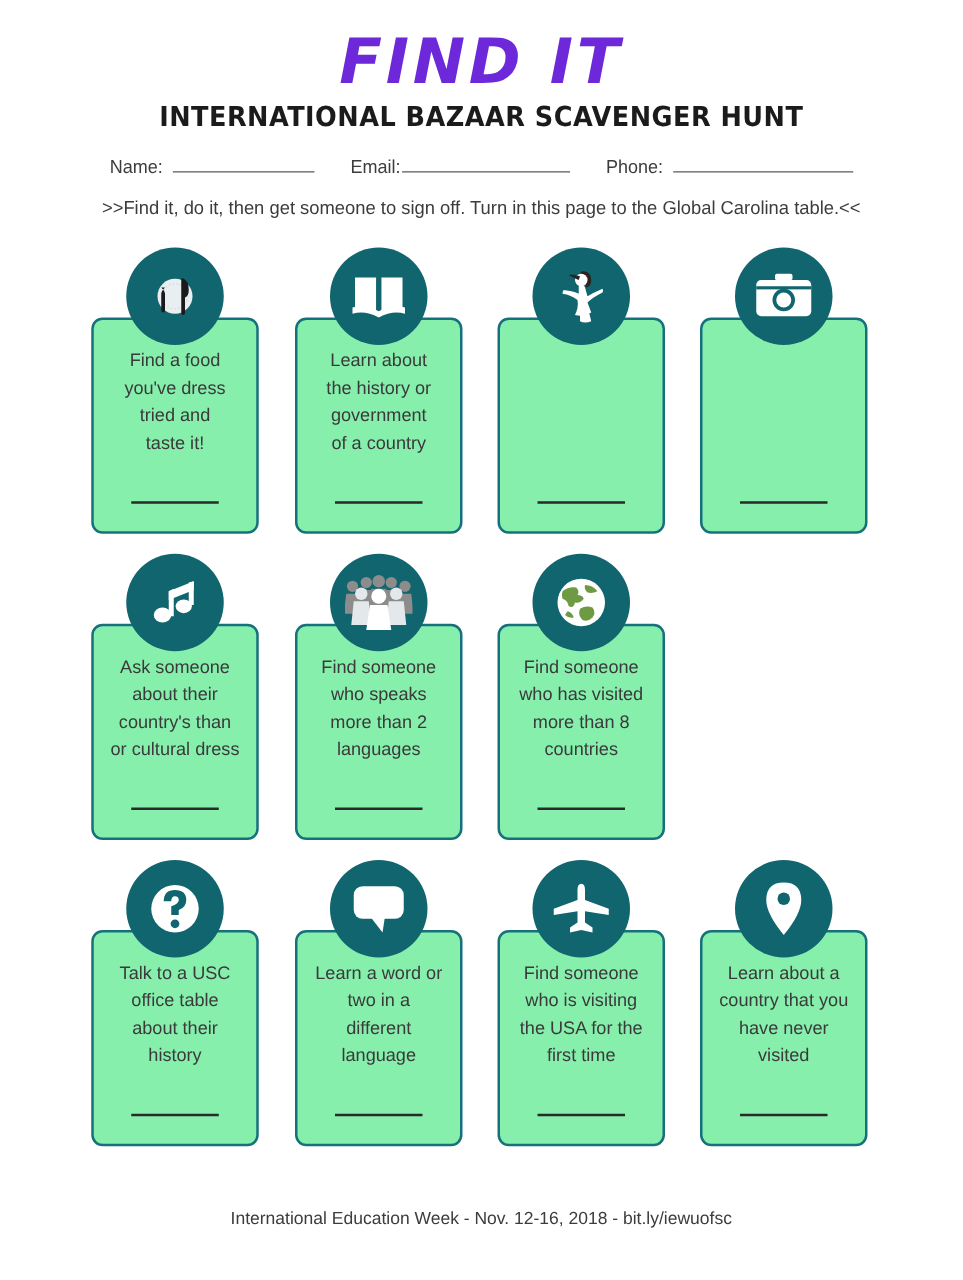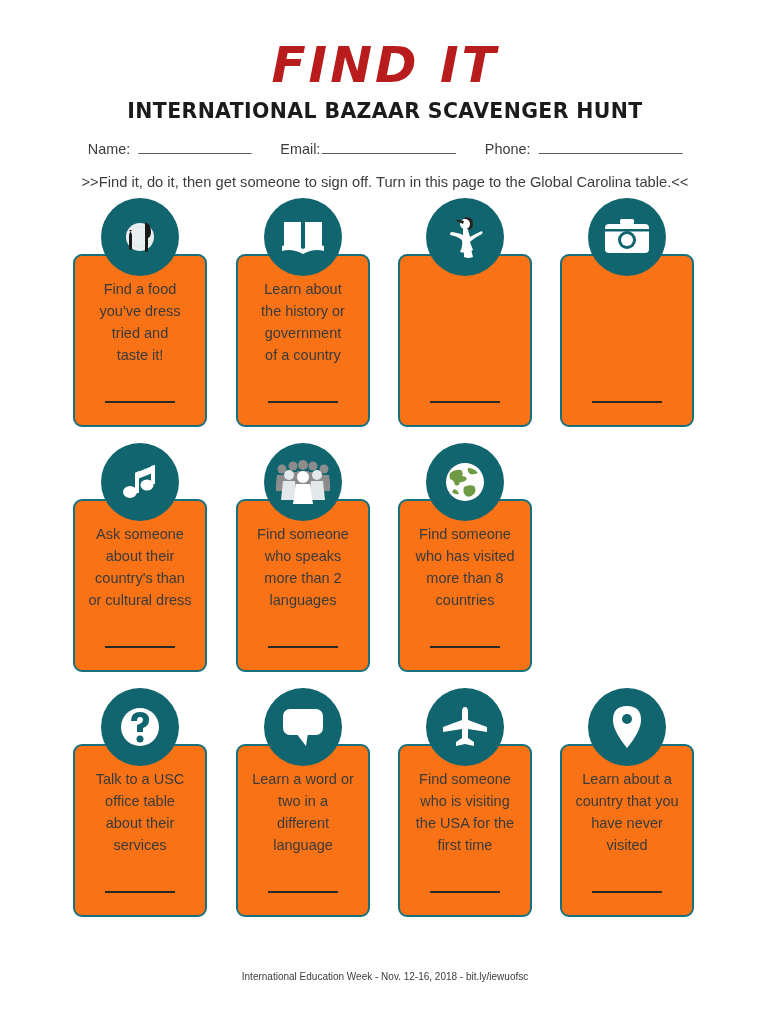--- a/index.html
+++ b/index.html
@@ -20,28 +20,28 @@
   .page {
     width: 770px;
     height: 1024px;
     position: relative;
     box-sizing: border-box;
   }
 
   .title {
     text-align: center;
     margin: 0;
-    padding-top: 38px;
+    padding-top: 22px;
     font-family: "DejaVu Sans", sans-serif;
     font-size: 50px;
     line-height: 54px;
     font-weight: 700;
     font-style: italic;
     letter-spacing: 3px;
-    color: #b91c1c;
+    color: #6d28d9;
   }
 
   .subtitle {
     text-align: center;
     margin: 6px 0 0 0;
     font-family: "DejaVu Sans", sans-serif;
     font-size: 22px;
     line-height: 26px;
     font-weight: 700;
     letter-spacing: 0.4px;
@@ -106,21 +106,21 @@
 
   .card {
     position: absolute;
     left: 0;
     top: 56px;
     width: 134px;
     height: 173px;
     box-sizing: border-box;
     border: 2px solid #17717c;
     border-radius: 9px;
-    background: #f97316;
+    background: #86efac;
     z-index: 1;
   }
 
   .card-text {
     position: absolute;
     left: 4px;
     right: 4px;
     top: 22px;
     text-align: center;
     font-size: 14.5px;
@@ -153,21 +153,21 @@
   }
   .badge svg { display: block; }
 
   
   .footer {
     position: absolute;
     left: 0;
     right: 0;
     bottom: 42px;
     text-align: center;
-    font-size: 10px;
+    font-size: 14px;
     color: #3c3c3c;
   }
 </style>
 </head>
 <body>
 
 <div class="page">
 
   <h1 class="title">FIND IT</h1>
   <div class="subtitle">INTERNATIONAL BAZAAR SCAVENGER HUNT</div>
@@ -351,21 +351,21 @@
             <circle cx="23" cy="23" r="19" fill="#ffffff"></circle>
             <path d="M23 8 q9 0 9 8 q0 6 -6 8 v4 h-6 v-7 q6 -2 6 -5 q0 -3 -3 -3 q-3 0 -3 4 h-6 q0 -9 9 -9 z" fill="#11656e"></path>
             <circle cx="23" cy="35" r="3.5" fill="#11656e"></circle>
           </svg>
         </div>
         <div class="card">
           <div class="card-text">
             <div>Talk to a USC</div>
             <div>office table</div>
             <div>about their</div>
-            <div>services</div>
+            <div>history</div>
           </div>
           <div class="sign-line"></div>
         </div>
       </div>
 
       <div class="cell c1">
         <div class="badge">
           <svg width="46" height="44" viewBox="0 0 46 44">
             <rect x="3" y="4" width="40" height="26" rx="7" fill="#ffffff"></rect>
             <path d="M16 28 h12 l-2 13 z" fill="#ffffff"></path>

